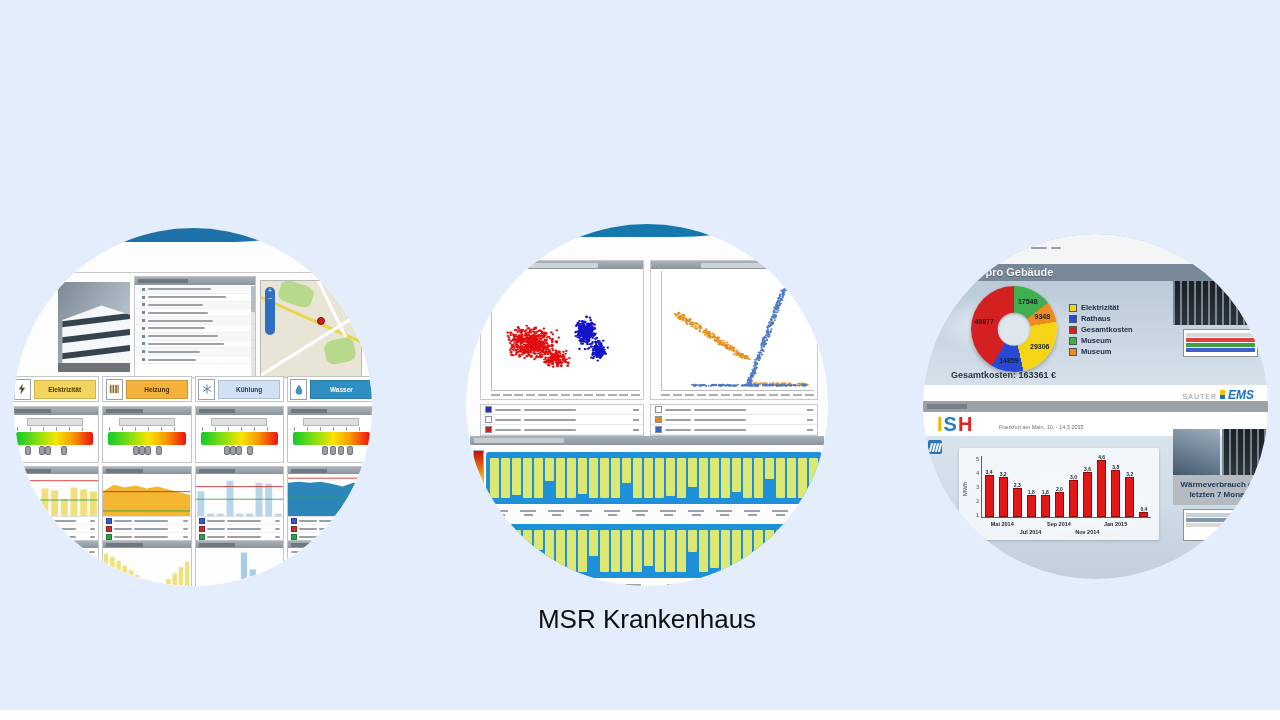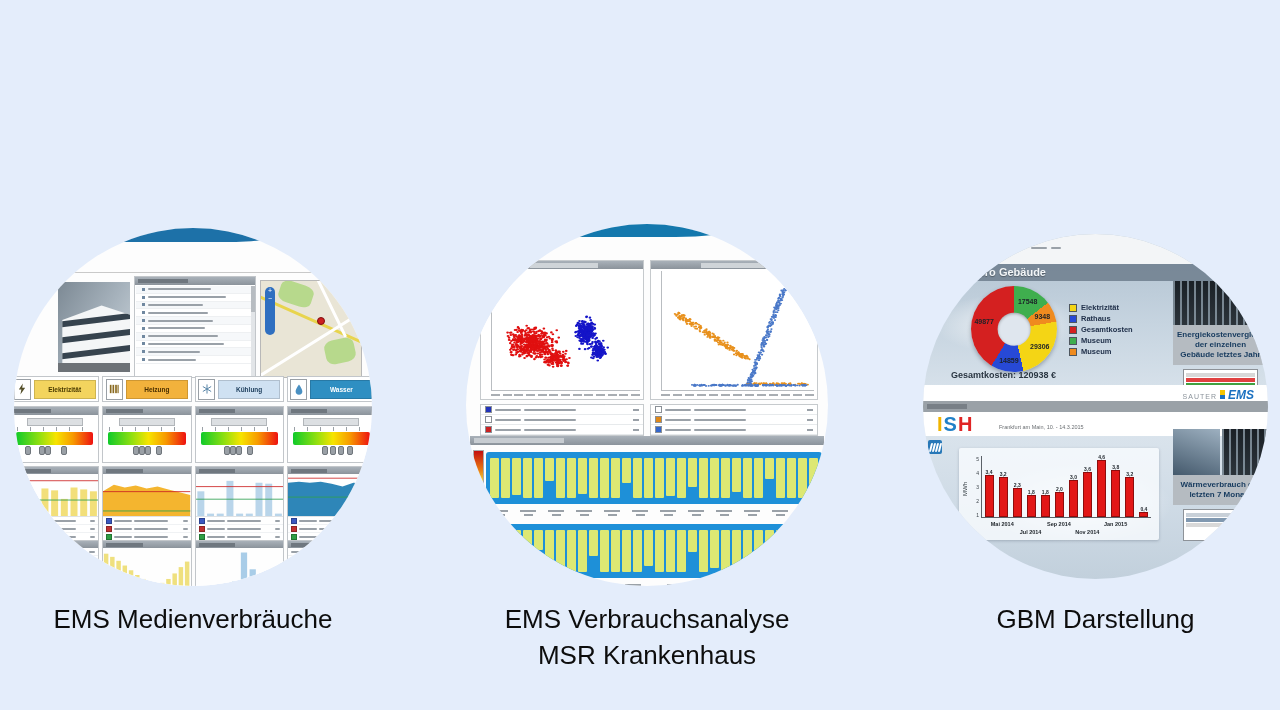--- a/index.html
+++ b/index.html
@@ -2575,27 +2575,26 @@
   <div class="circle c3">
     <div class="cloud" style="left:10px;top:60px;width:150px;height:60px"></div>
     <div class="cloud" style="left:60px;top:230px;width:190px;height:80px"></div>
 
     <div class="c3-topstrip">
       <div style="position:absolute;left:108px;top:13px;display:flex;gap:4px">
         <div class="tinybar" style="width:16px"></div>
         <div class="tinybar" style="width:10px"></div>
       </div>
     </div>
-    <div class="c3-titlebar">Schule pro Gebäude</div>
+    <div class="c3-titlebar">Rathaus pro Gebäude</div>
 
     <div class="c3-right" style="top:47px;height:104px">
       <div class="c3-photo" style="height:44px">
         <div class="win"></div>
       </div>
-      <div class="c3-graytxt">Energiekostenvergleich der einzelnen Gebäude letztes Jahr</div>
       <div class="c3-thumb" id="c3-thumb1" style="height:22px">
           <i style="background: rgb(216, 216, 216);"></i>
           <i style="background: rgb(224, 64, 64);"></i>
           <i style="background: rgb(64, 160, 64);"></i>
           <i style="background: rgb(64, 96, 208);"></i>
         </div>
     </div>
 
     <div class="donut" id="c3-donut" style="background: conic-gradient(rgb(63, 174, 78) 0deg, rgb(63, 174, 78) 52.2deg, rgb(239, 139, 31) 52.2deg, rgb(239, 139, 31) 80.1deg, rgb(244, 213, 21) 80.1deg, rgb(244, 213, 21) 167.3deg, rgb(39, 73, 214) 167.3deg, rgb(39, 73, 214) 211.5deg, rgb(212, 32, 32) 211.5deg, rgb(212, 32, 32) 360deg);">
       <div class="donut-hole"></div>
@@ -2620,21 +2619,21 @@
         </div>
         <div class="c3-lrow">
           <div class="c3-lsq" style="background: rgb(63, 174, 78);"></div>
           <div class="c3-lname">Museum</div>
         </div>
         <div class="c3-lrow">
           <div class="c3-lsq" style="background: rgb(239, 139, 31);"></div>
           <div class="c3-lname">Museum</div>
         </div>
       </div>
-    <div class="c3-gesamt">Gesamtkosten: 120938 €</div>
+    <div class="c3-gesamt">Gesamtkosten: 163361 €</div>
 
     <div class="c3-band-sauter">
       <div class="sauter-logo">
         <span class="sauter-word">SAUTER</span>
         <span class="ems-mark"></span>
         <span class="ems-word">EMS</span>
       </div>
     </div>
     <div class="c3-band-gray">
         <div class="pin"></div>
@@ -2719,23 +2718,20 @@
       </div>
       <div class="c3-graytxt">Wärmeverbrauch der letzten 7 Monate</div>
       <div class="c3-thumb" id="c3-thumb2" style="height:26px">
           <i style="background: rgb(200, 208, 216);"></i>
           <i style="background: rgb(128, 152, 176);"></i>
           <i style="background: rgb(216, 216, 216);"></i>
         </div>
     </div>
   </div>
 
-  <div class="caption cap1">EMS Medienverbräuche</div>
   <div class="caption cap2">
-    <div>EMS Verbrauchsanalyse</div>
     <div>MSR Krankenhaus</div>
   </div>
   <div class="caption cap3">
-    <div>GBM Darstellung</div>
   </div>
 
   <div class="bottom-strip"></div>
 </div>
 
 </body></html>

